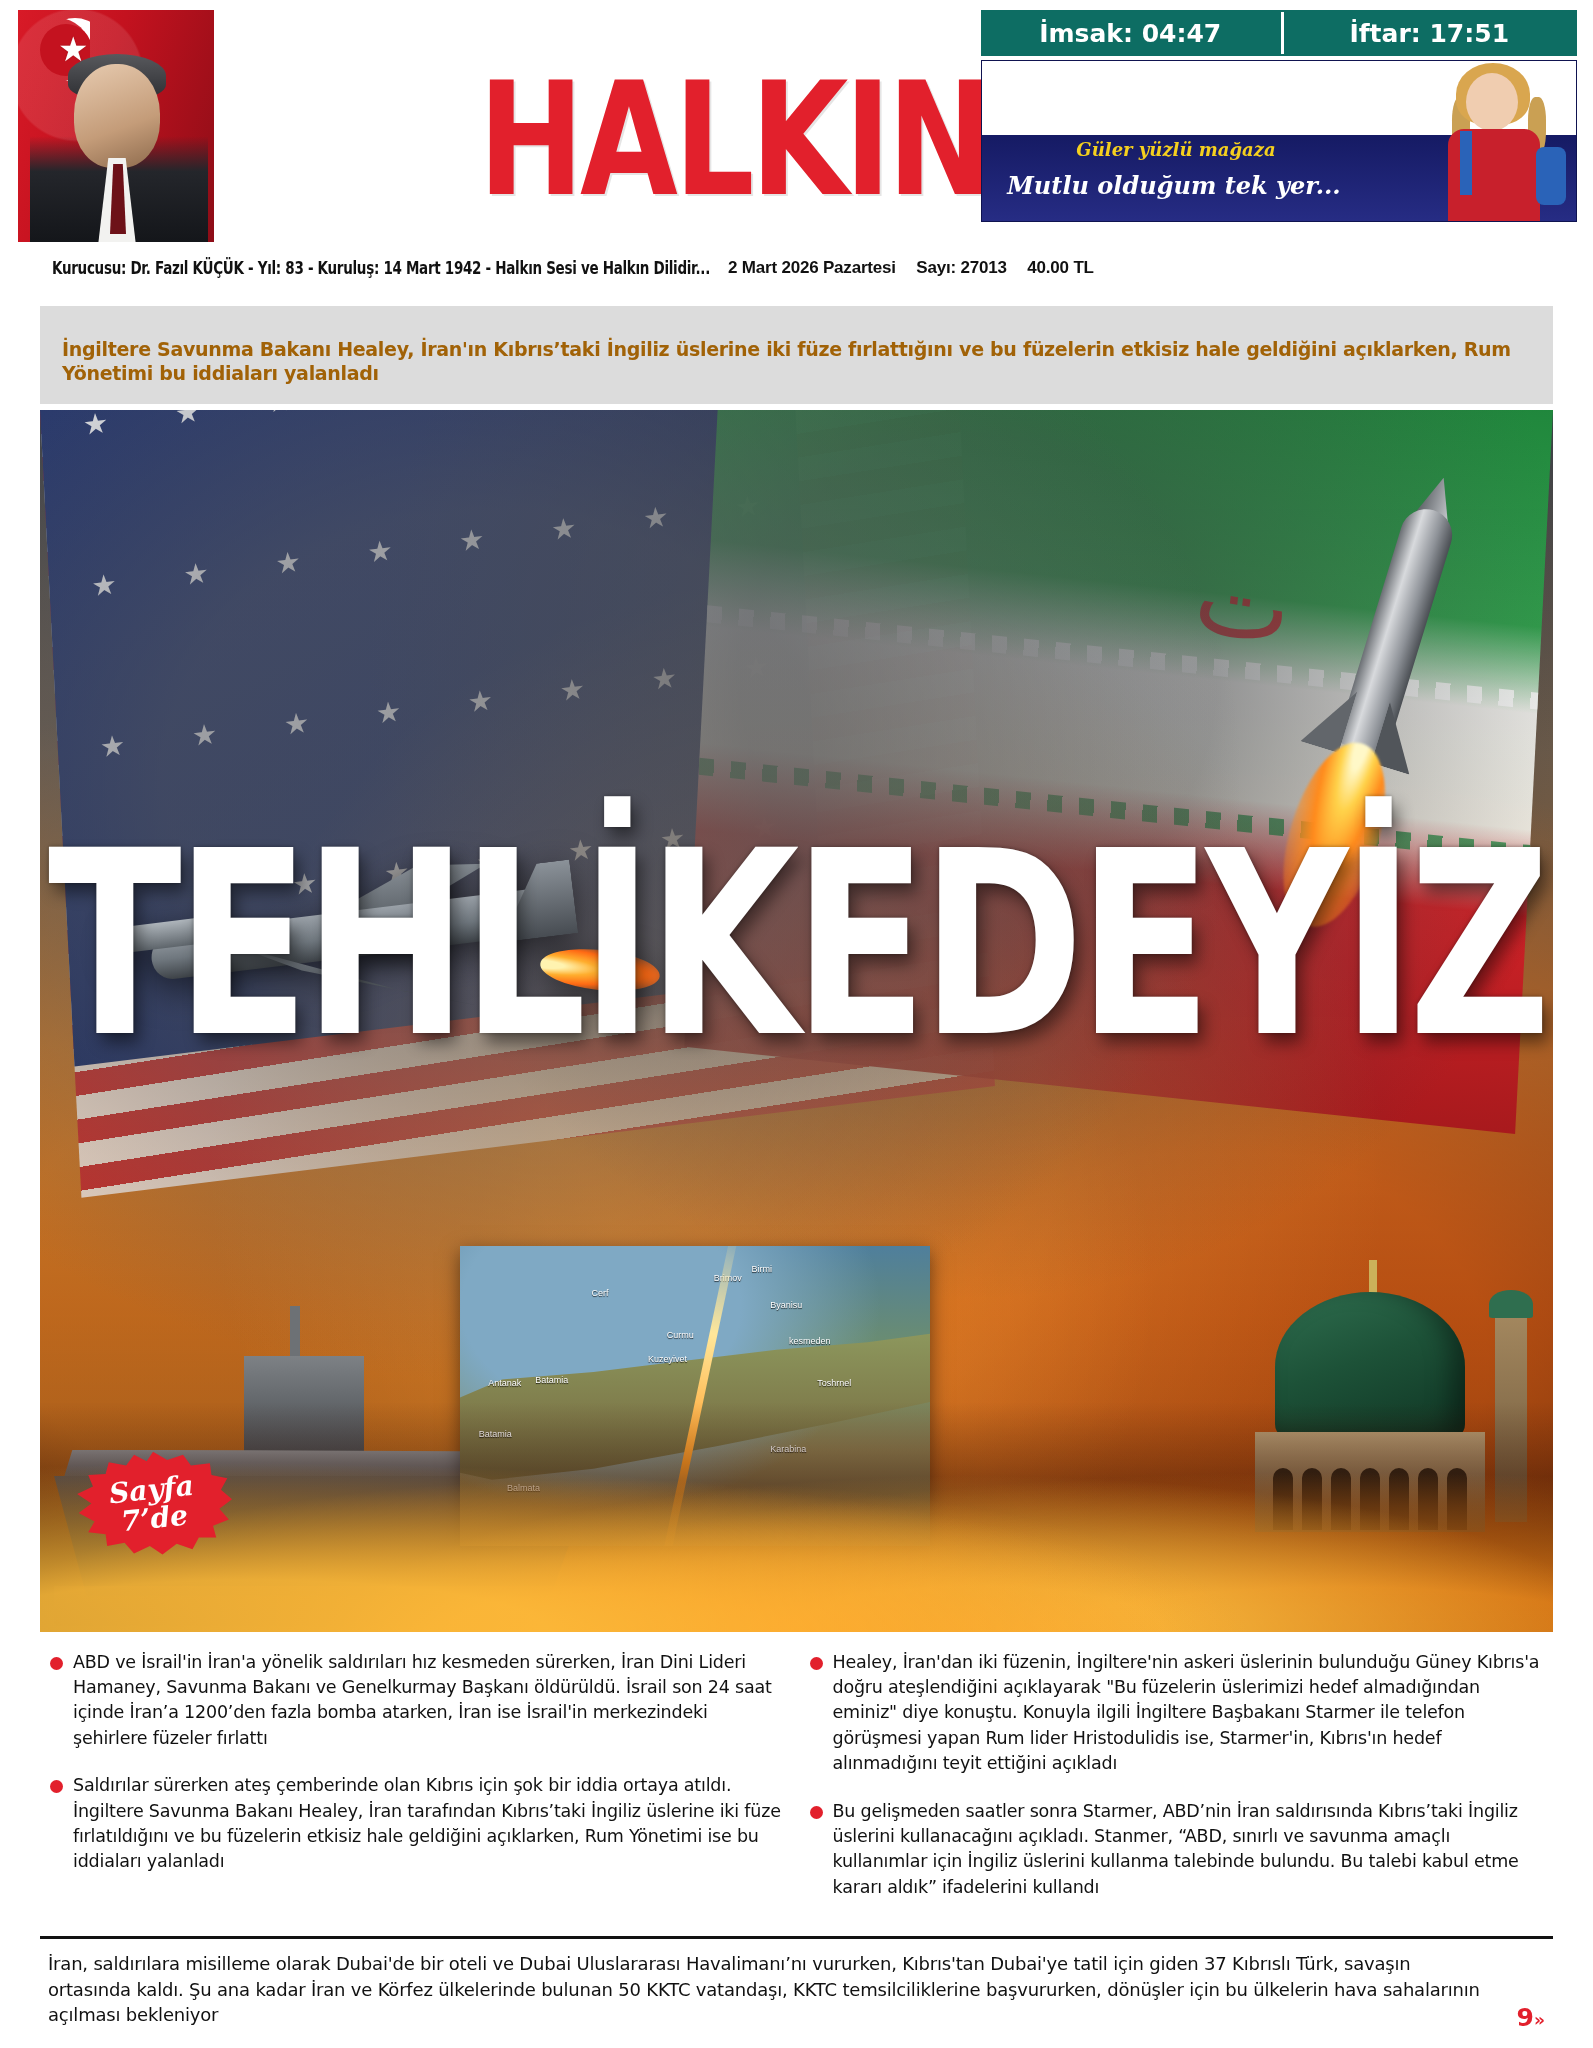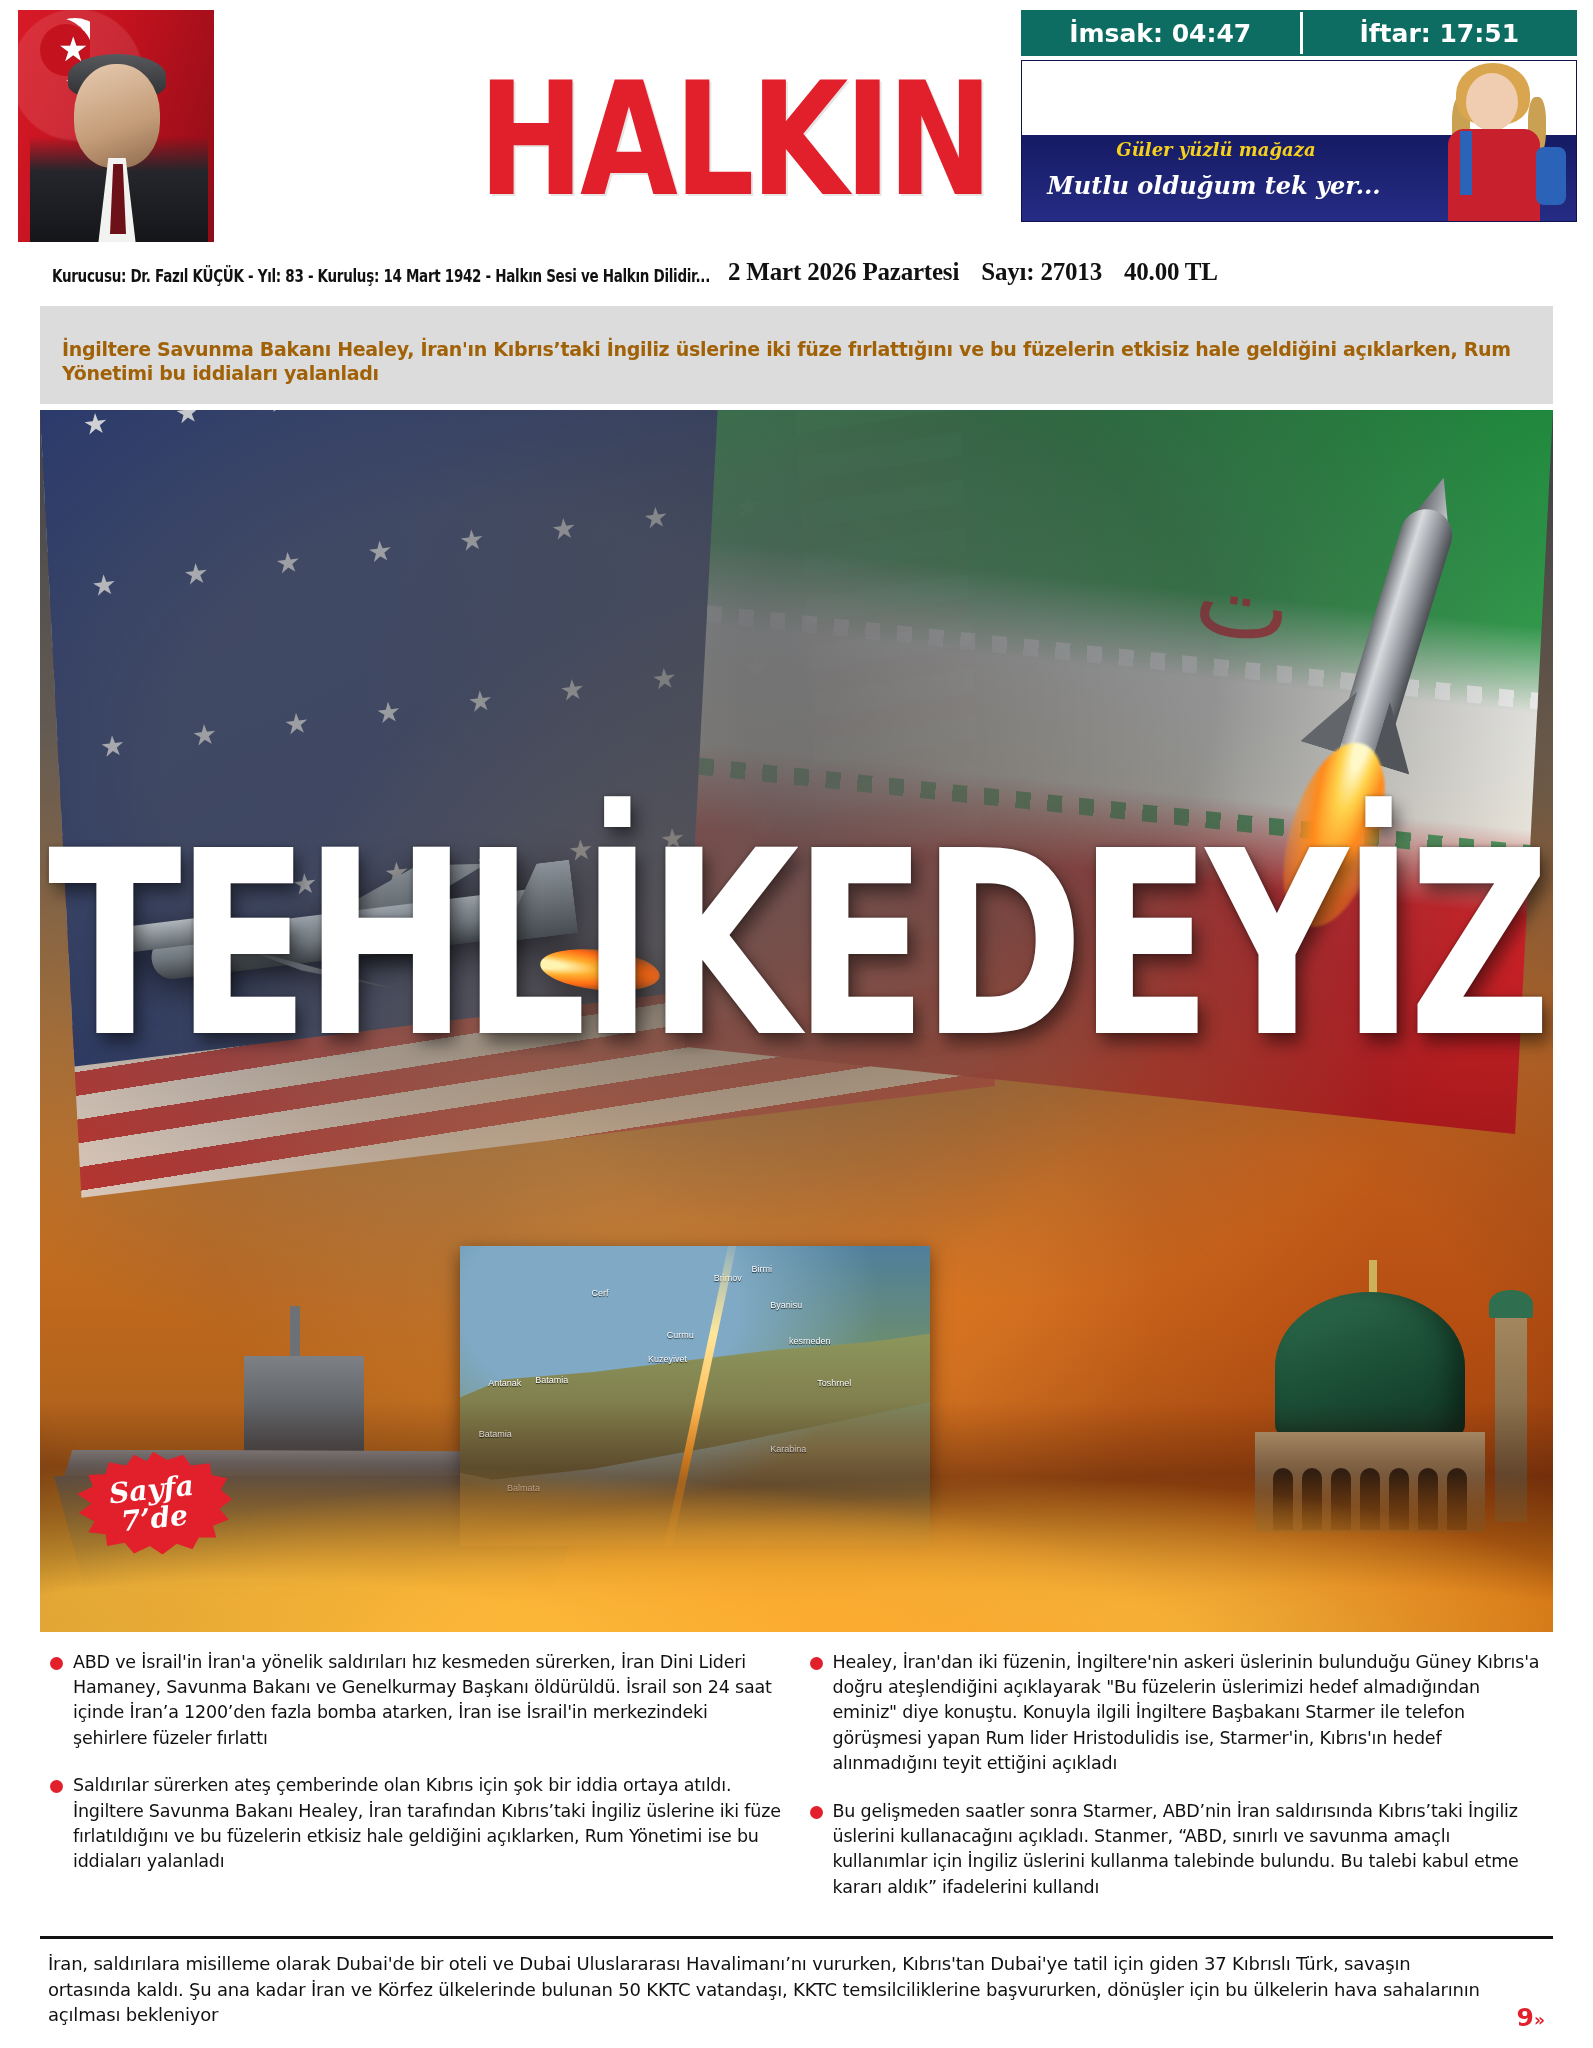--- a/index.html
+++ b/index.html
@@ -131,36 +131,35 @@
     font-family: "DejaVu Sans", sans-serif;
     font-weight: bold;
     font-size: 13.5px;
     letter-spacing: -0.3px;
     color: #111;
     transform: scaleY(1.25);
     transform-origin: left bottom;
     white-space: nowrap;
   }
   .date-line {
-    font-family: Liberation Serif, serif;
-    font-weight: bold;
-    font-size: 25px;
+    font-family: Liberation Sans, sans-serif;
+    font-weight: bold;
+    font-size: 17px;
     color: #111;
     white-space: nowrap;
     letter-spacing: -0.2px;
   }
   .date-line span { margin-right: 16px; }
 
   
   .top-right {
     position: absolute;
     right: 16px;
     top: 10px;
     width: 596px;
-    padding-left: 40px;
   }
   .prayer-bar {
     display: flex;
     height: 46px;
     border: 2px solid #0d6d63;
     background: #0d6d63;
     gap: 3px;
   }
   .prayer-cell {
     flex: 1 1 50%;

